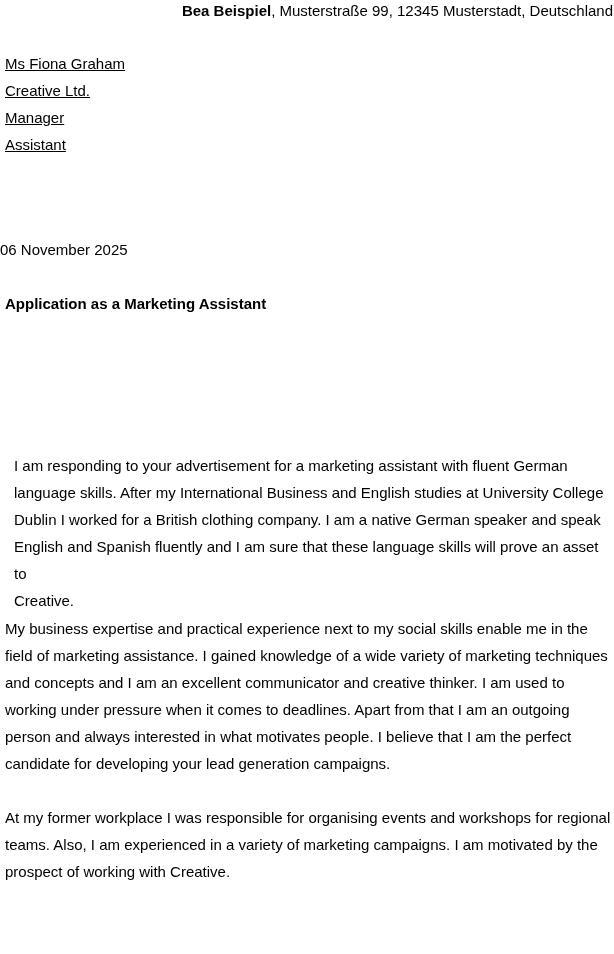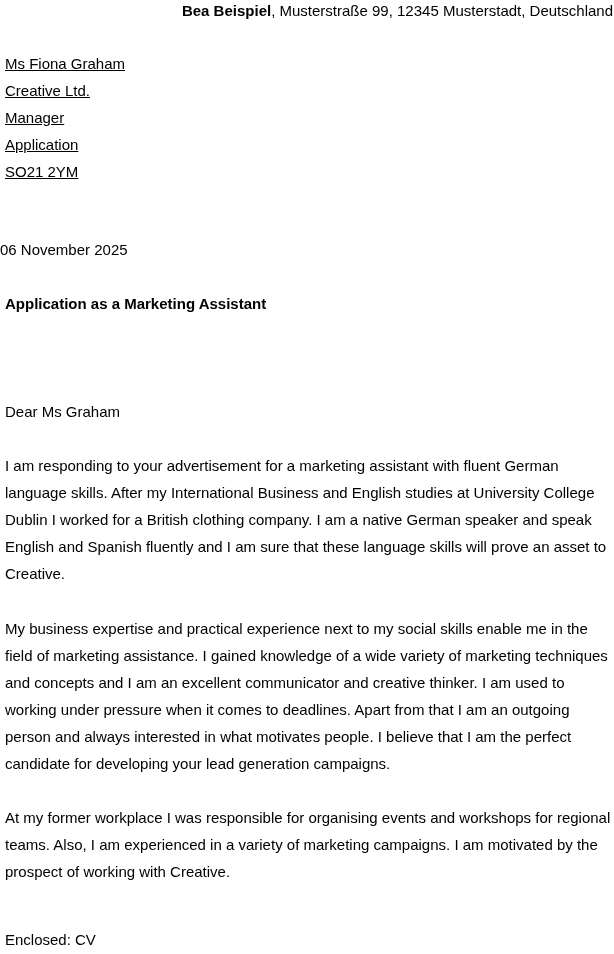--- a/index.html
+++ b/index.html
@@ -56,21 +56,21 @@
     right: 2px;
     line-height: 27px;
   }
   .body-paragraph {
     position: absolute;
     left: 5px;
     right: 2px;
     line-height: 27px;
     white-space: pre-line;
   }
-  .para-1 { top: 452px; }
+  .para-1 { top: 452px; margin-left: 9px; }
   .para-2 { top: 615px; }
   .para-3 { top: 804px; }
   .enclosure-line {
     position: absolute;
     top: 926px;
     left: 5px;
     right: 2px;
     line-height: 27px;
   }
 </style>
@@ -78,42 +78,39 @@
 <body>
 
 <div class="page">
 
   <div class="sender-line"><span class="sender-name">Bea Beispiel</span><span>, Musterstraße 99, 12345 Musterstadt, Deutschland</span></div>
 
   <div class="recipient-block">
     <div class="recipient-line">Ms Fiona Graham</div>
     <div class="recipient-line">Creative Ltd.</div>
     <div class="recipient-line">Manager</div>
-    <div class="recipient-line">Application</div>
-    <div class="recipient-line">SO21 2YM</div>
+    <div class="recipient-line">Assistant</div>
   </div>
 
   <div class="date-line">06 November 2025</div>
 
   <div class="subject-line">Application as a Marketing Assistant</div>
 
-  <div class="salutation">Dear Ms Graham</div>
 
   <div class="body-paragraph para-1">I am responding to your advertisement for a marketing assistant with fluent German
 language skills. After my International Business and English studies at University College
 Dublin I worked for a British clothing company. I am a native German speaker and speak
 English and Spanish fluently and I am sure that these language skills will prove an asset to
 Creative.</div>
 
   <div class="body-paragraph para-3">At my former workplace I was responsible for organising events and workshops for regional
 teams. Also, I am experienced in a variety of marketing campaigns. I am motivated by the
 prospect of working with Creative.</div>
 
   <div class="body-paragraph para-2">My business expertise and practical experience next to my social skills enable me in the
 field of marketing assistance. I gained knowledge of a wide variety of marketing techniques
 and concepts and I am an excellent communicator and creative thinker. I am used to
 working under pressure when it comes to deadlines. Apart from that I am an outgoing
 person and always interested in what motivates people. I believe that I am the perfect
 candidate for developing your lead generation campaigns.</div>
 
-  <div class="enclosure-line">Enclosed: CV</div>
 
 </div>
 
 </body></html>

